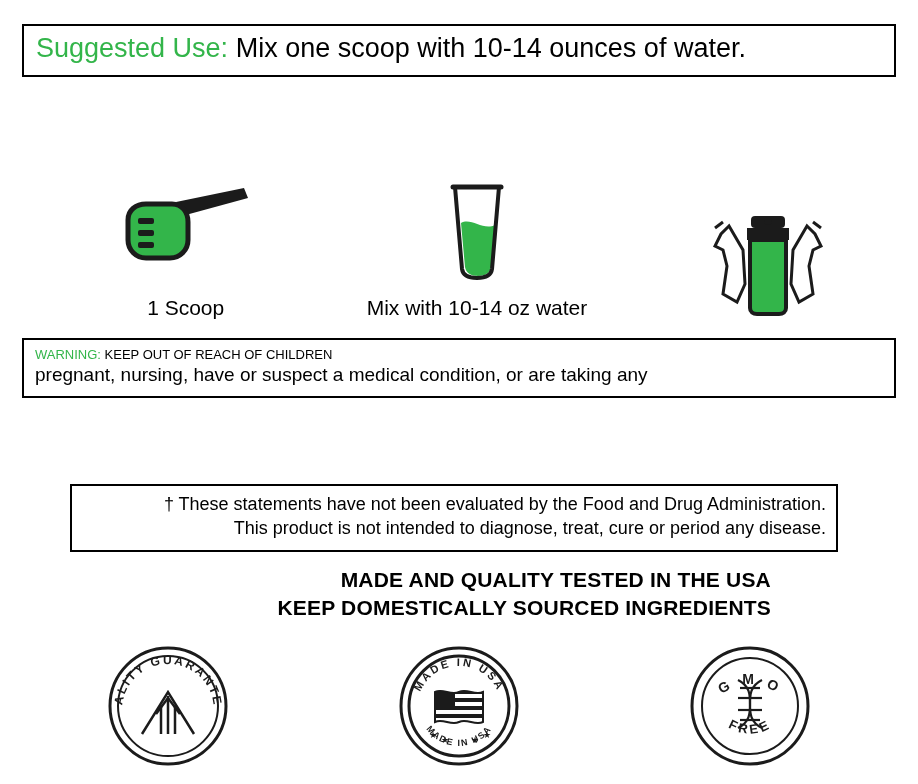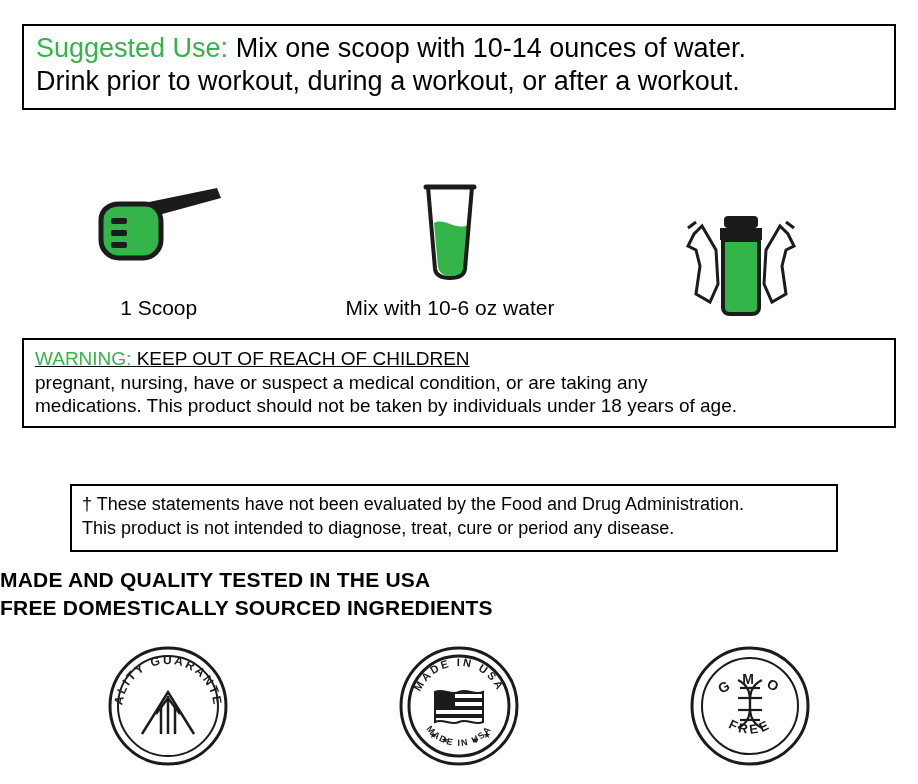--- a/index.html
+++ b/index.html
@@ -38,21 +38,21 @@
     line-height: 1.23;
     white-space: nowrap;
   }
   .suggested-label {
     color: #33b54a;
   }
 
   
   .icon-row {
     position: absolute;
-    left: 13px;
+    left: 40px;
     top: 172px;
     width: 874px;
     display: flex;
     align-items: flex-end;
     justify-content: space-between;
   }
   .icon-cell {
     flex: 1 1 0;
     text-align: center;
   }
@@ -71,58 +71,57 @@
   .warning-box {
     position: absolute;
     left: 22px;
     top: 338px;
     width: 874px;
     box-sizing: border-box;
     border: 2px solid #000;
     padding: 7px 11px 9px 11px;
   }
   .warn-head {
-    font-size: 19px;
+    font-size: 13px;
     line-height: 1.26;
     white-space: nowrap;
-    text-decoration: underline;
   }
   .warn-label {
     color: #33b54a;
   }
   .warn-body {
     font-size: 19px;
     line-height: 1.22;
     white-space: nowrap;
   }
 
   
   .disclaimer-box {
     position: absolute;
     left: 70px;
     top: 484px;
     width: 768px;
     box-sizing: border-box;
     border: 2px solid #000;
     padding: 7px 10px 9px 10px;
-    text-align: left;
+    text-align: right;
   }
   .disclaimer-line {
     font-size: 18px;
     line-height: 1.33;
     white-space: nowrap;
   }
 
   
   .made-headline {
     position: absolute;
     left: 0;
     top: 566px;
     width: 771px;
-    text-align: left;
+    text-align: right;
   }
   .made-line {
     font-size: 21px;
     font-weight: bold;
     line-height: 1.32;
     letter-spacing: .2px;
   }
 
   
   .badge-row {
@@ -143,21 +142,20 @@
 </head>
 <body>
 
 <div class="page">
 
   <div class="suggested-box">
     <div class="suggested-line">
       <span class="suggested-label">Suggested Use:</span>
       <span>Mix one scoop with 10-14 ounces of water.</span>
     </div>
-    <div class="suggested-line">Drink prior to workout, during a workout, or after a workout.</div>
   </div>
 
   <div class="icon-row">
 
     <div class="icon-cell">
       <div class="icon-art">
         <svg width="140" height="100" viewBox="0 0 140 100">
           <g>
             <path d="M60 20 L128 6 L132 16 L66 34 Z" fill="#1b1b1b"></path>
             <path d="M12 38 C12 28 20 22 30 22 L56 22 C66 22 72 30 72 40 L72 58 C72 68 64 76 54 76 L30 76 C20 76 12 68 12 58 Z" fill="#33b54a" stroke="#1b1b1b" stroke-width="5"></path>
@@ -173,21 +171,21 @@
     <div class="icon-cell">
       <div class="icon-art">
         <svg width="120" height="105" viewBox="0 0 120 105">
           <g>
             <path d="M44 46 C54 40 66 54 78 48 L74 90 C73 96 68 99 61 99 C54 99 49 96 48 90 Z" fill="#33b54a"></path>
             <path d="M38 10 L82 10 L75 92 C74.2 98 68.5 101 60 101 C51.5 101 45.8 98 45 92 Z" fill="none" stroke="#1b1b1b" stroke-width="4"></path>
             <line x1="36" y1="10" x2="84" y2="10" stroke="#1b1b1b" stroke-width="5" stroke-linecap="round"></line>
           </g>
         </svg>
       </div>
-      <div class="icon-caption">Mix with 10-6 oz water</div>
+      <div class="icon-caption">Mix with 10-14 oz water</div>
     </div>
 
     <div class="icon-cell">
       <div class="icon-art">
         <svg width="150" height="110" viewBox="0 0 150 110">
           <g stroke="#1b1b1b" fill="none" stroke-width="3">
 
             <path d="M36 16 L28 24 L22 36 L30 40 L34 56 L30 84 L44 92 L52 74 L50 40 Z"></path>
             <path d="M114 16 L122 24 L128 36 L120 40 L116 56 L120 84 L106 92 L98 74 L100 40 Z"></path>
             <path d="M30 12 L22 18"></path>
@@ -205,31 +203,30 @@
     </div>
 
   </div>
 
   <div class="warning-box">
     <div class="warn-head">
       <span class="warn-label">WARNING:</span>
       <span>KEEP OUT OF REACH OF CHILDREN</span>
     </div>
     <div class="warn-body">pregnant, nursing, have  or suspect a medical condition, or are taking any</div>
-    <div class="warn-body">medications. This product should not be taken by individuals under 18 years of age.</div>
   </div>
 
   <div class="disclaimer-box">
     <div class="disclaimer-line">† These statements have not been evaluated by the Food and Drug Administration.</div>
     <div class="disclaimer-line">This product is not intended to diagnose, treat, cure or period any disease.</div>
   </div>
 
   <div class="made-headline">
     <div class="made-line">MADE AND QUALITY TESTED IN THE USA</div>
-    <div class="made-line">FREE DOMESTICALLY SOURCED INGREDIENTS</div>
+    <div class="made-line">KEEP DOMESTICALLY SOURCED INGREDIENTS</div>
   </div>
 
   <div class="badge-row">
 
     <div class="badge-cell">
       <svg width="140" height="140" viewBox="0 0 140 140">
         <defs>
           <path id="qgArc" d="M 24 74 A 46 46 0 0 1 116 74"></path>
         </defs>
         <circle cx="70" cy="70" r="58" fill="#fff" stroke="#1b1b1b" stroke-width="3"></circle>

